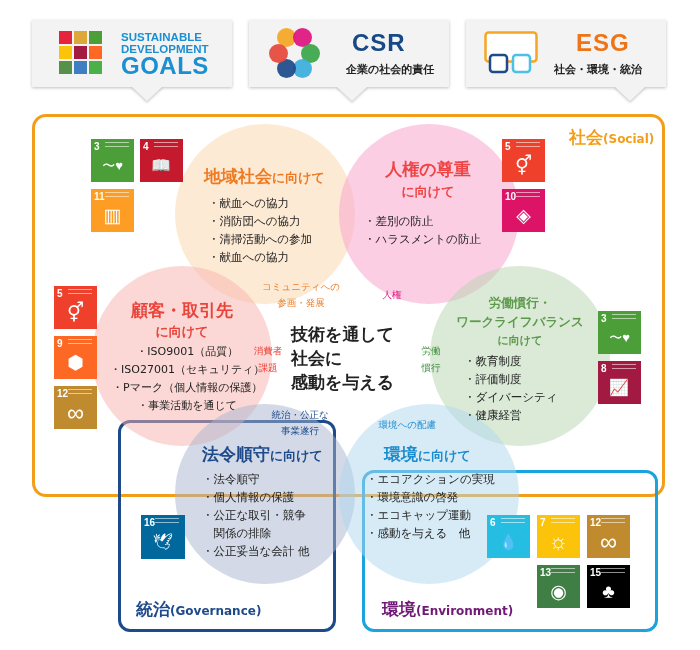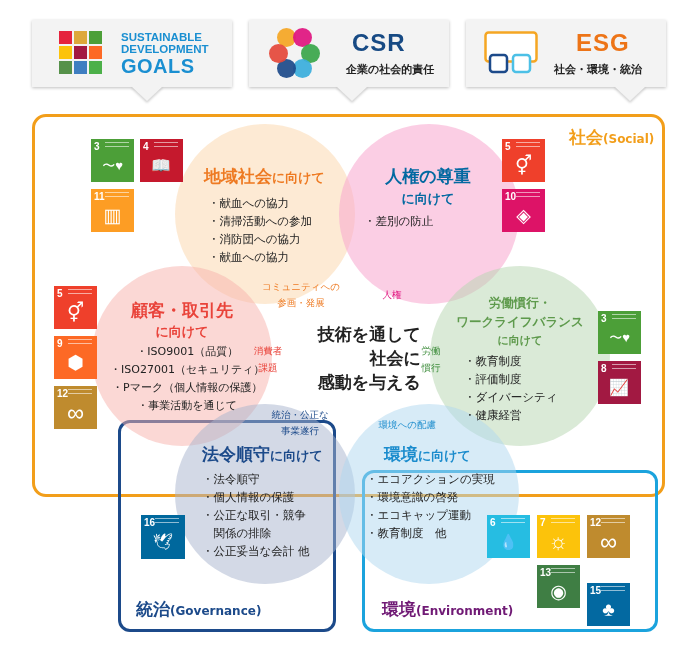--- a/index.html
+++ b/index.html
@@ -29,21 +29,21 @@
 
   
   .circle { position: absolute; border-radius: 50%; }
 
   .ctitle { position: absolute; font-weight: bold; white-space: nowrap; text-align: center; }
   .clist { position: absolute; list-style: none; font-size: 11.5px; color: #222; line-height: 18px; white-space: nowrap; }
   .clist li::before { content: "・"; }
   .clist li.cont::before { content: "\3000"; }
 
   .overlap { position: absolute; font-size: 9.5px; text-align: center; line-height: 16px; white-space: nowrap; }
-  .center-text { position: absolute; left: 291px; top: 322px; width: 130px; text-align: right; font-weight: bold; font-size: 17px; color: #222; line-height: 24px; }
+  .center-text { position: absolute; left: 291px; top: 322px; width: 130px; text-align: left; font-weight: bold; font-size: 17px; color: #222; line-height: 24px; }
 
   
   .sdg { position: absolute; width: 43px; height: 43px; color: #fff; font-family: "Liberation Sans", sans-serif; }
   .sdg .num { position: absolute; left: 3px; top: 2px; font-size: 10px; font-weight: bold; }
   .sdg .tiny { position: absolute; left: 14px; top: 3px; width: 24px; height: 5px; border-top: 1px solid rgba(255,255,255,0.7); border-bottom: 1px solid rgba(255,255,255,0.7); opacity: 0.8; }
   .sdg .gly { position: absolute; left: 0; right: 0; top: 14px; text-align: center; font-size: 19px; line-height: 26px; }
 </style>
 </head>
 <body>
 
@@ -54,21 +54,21 @@
     <span style="background:#4c9f38"></span>
     <span style="background:#fcc30b"></span>
     <span style="background:#a21942"></span>
     <span style="background:#fd6925"></span>
     <span style="background:#56914a"></span>
     <span style="background:#3f7ec1"></span>
     <span style="background:#4cb049"></span>
   </div>
   <div class="sdg-word" style="top:11px; font-size:11.5px; line-height:12px;">SUSTAINABLE</div>
   <div class="sdg-word" style="top:23px; font-size:11.5px; line-height:12px;">DEVELOPMENT</div>
-  <div class="sdg-word" style="top:33px; font-size:20px; line-height:26px; letter-spacing:0.5px;">GOALS</div>
+  <div class="sdg-word" style="top:33px; font-size:24px; line-height:26px; letter-spacing:0.5px;">GOALS</div>
   <div class="tail" style="left:99px;"></div>
 </div>
 
 <div class="card" style="left:249px; width:200px;">
   <div class="csr-flower">
     <i style="left:11px; top:0; background:#f5a623;"></i>
     <i style="left:27px; top:0; background:#e0137f;"></i>
     <i style="left:35px; top:16px; background:#3aa64a;"></i>
     <i style="left:27px; top:31px; background:#3aaedc;"></i>
     <i style="left:11px; top:31px; background:#1c4a8a;"></i>
@@ -109,31 +109,32 @@
 </div>
 <div class="frame-label" style="left:382px; top:598px; color:#701a75;">
   <span>環境</span><small>(Environment)</small>
 </div>
 
 <div class="ctitle" style="left:204px; top:165px; color:#ee7a22;">
   <span style="font-size:17px;">地域社会</span><span style="font-size:13px;">に向けて</span>
 </div>
 <ul class="clist" style="left:208px; top:194px;">
   <li>献血への協力</li>
+  <li>消防団への協力</li>
   <li>清掃活動への参加</li>
-  <li>消防団への協力</li>
   <li>献血への協力</li>
 </ul>
 
-<div class="ctitle" style="left:378px; top:165px; width:100px; color:#0369a1;">
+<div class="ctitle" style="left:378px; top:158px; width:100px; color:#ef4444;">
   <div style="font-size:17px;">人権の尊重</div>
   <div style="font-size:13px; margin-top:2px;">に向けて</div>
 </div>
 <ul class="clist" style="left:364px; top:212px;">
   <li>差別の防止</li>
+  <li>ハラスメントの防止</li>
 </ul>
 
 <div class="ctitle" style="left:122px; top:299px; width:120px; color:#e9433a;">
   <div style="font-size:17px;">顧客・取引先</div>
   <div style="font-size:13px; margin-top:1px;">に向けて</div>
 </div>
 <ul class="clist" style="left:110px; top:343px; font-size:11px;text-align:center;">
   <li>ISO9001（品質）</li>
   <li>ISO27001（セキュリティ）</li>
   <li>Pマーク（個人情報の保護）</li>
@@ -163,21 +164,21 @@
   <li>公正妥当な会計 他</li>
 </ul>
 
 <div class="ctitle" style="left:384px; top:443px; color:#1b8ccd;">
   <span style="font-size:17px;">環境</span><span style="font-size:13px;">に向けて</span>
 </div>
 <ul class="clist" style="left:366px; top:470px;">
   <li>エコアクションの実現</li>
   <li>環境意識の啓発</li>
   <li>エコキャップ運動</li>
-  <li>教育制度　他</li>
+  <li>感動を与える　他</li>
 </ul>
 
 <div class="overlap" style="left:256px; top:279px; width:90px; color:#ee7a22;">
   <div>コミュニティへの</div>
   <div>参画・発展</div>
 </div>
 <div class="overlap" style="left:374px; top:287px; width:36px; color:#e0137f;">
   <div>人権</div>
 </div>
 <div class="overlap" style="left:248px; top:342px; width:40px; color:#e9433a; line-height:17px;">
@@ -270,17 +271,17 @@
 <div class="sdg" style="left:587px; top:515px; background:#bf8b2e;">
   <span class="num">12</span>
     <span class="tiny"></span>
     <span class="gly" style="font-size:24px;">∞</span>
 </div>
 <div class="sdg" style="left:537px; top:565px; background:#3f7e44;">
   <span class="num">13</span>
     <span class="tiny"></span>
     <span class="gly">◉</span>
 </div>
-<div class="sdg" style="left:587px; top:565px; background:#0369a1;margin-top:18px;">
+<div class="sdg" style="left:587px; top:565px; background:#000000;">
   <span class="num">15</span>
     <span class="tiny"></span>
     <span class="gly">♣</span>
 </div>
 
 </body></html>

